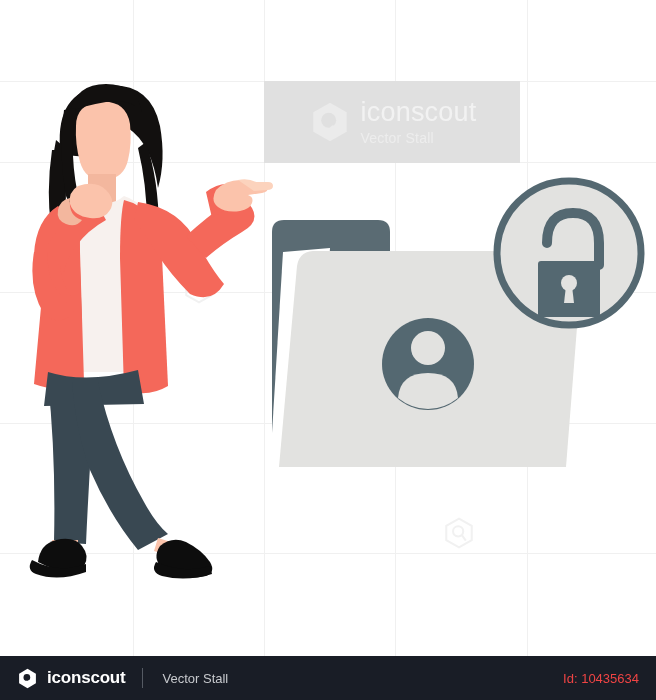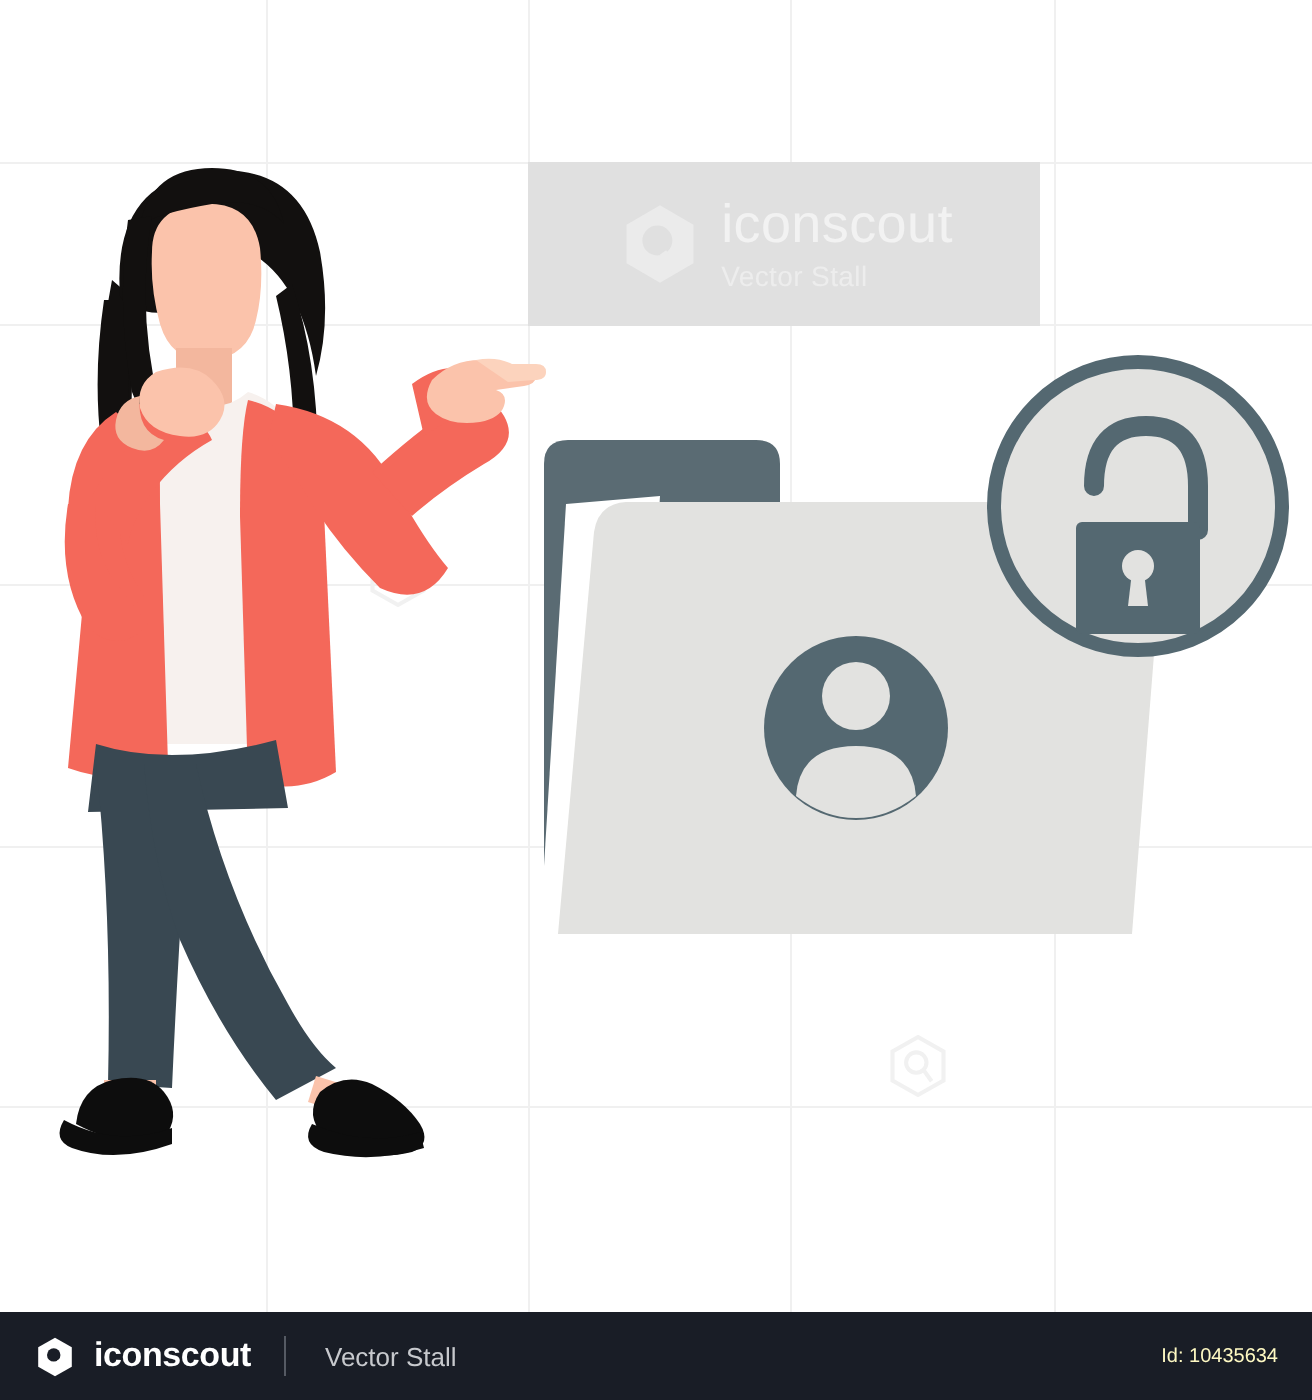--- a/index.html
+++ b/index.html
@@ -127,22 +127,22 @@
     height: 20px;
     background: #555a63;
     margin: 0 11px 0 7px;
   }
   .footer-author {
     font-size: 13px;
     color: #c7c9cd;
   }
   .footer-id {
     margin-left: auto;
-    font-size: 10px;
-    color: #fef9c3;
+    font-size: 13px;
+    color: #ef4444;
   }
 </style>
 </head>
 <body>
 
 <div id="stage">
 
   <div class="canvas">
 
     <div class="grid-layer">

